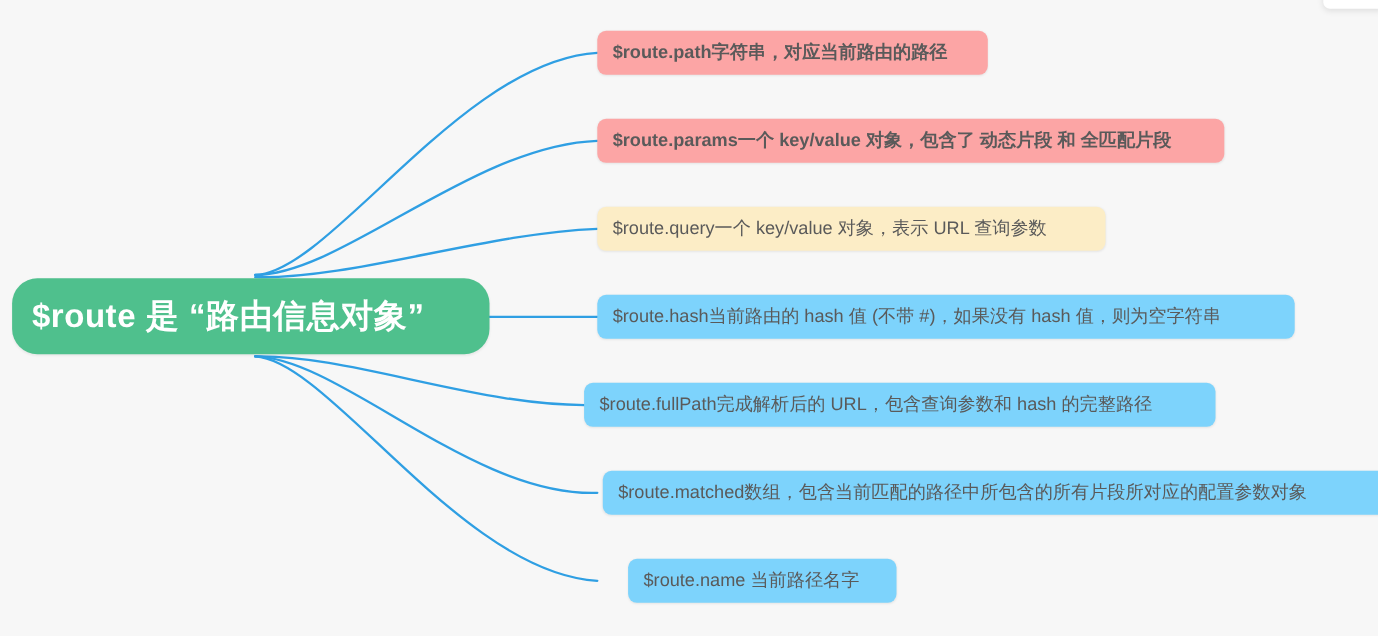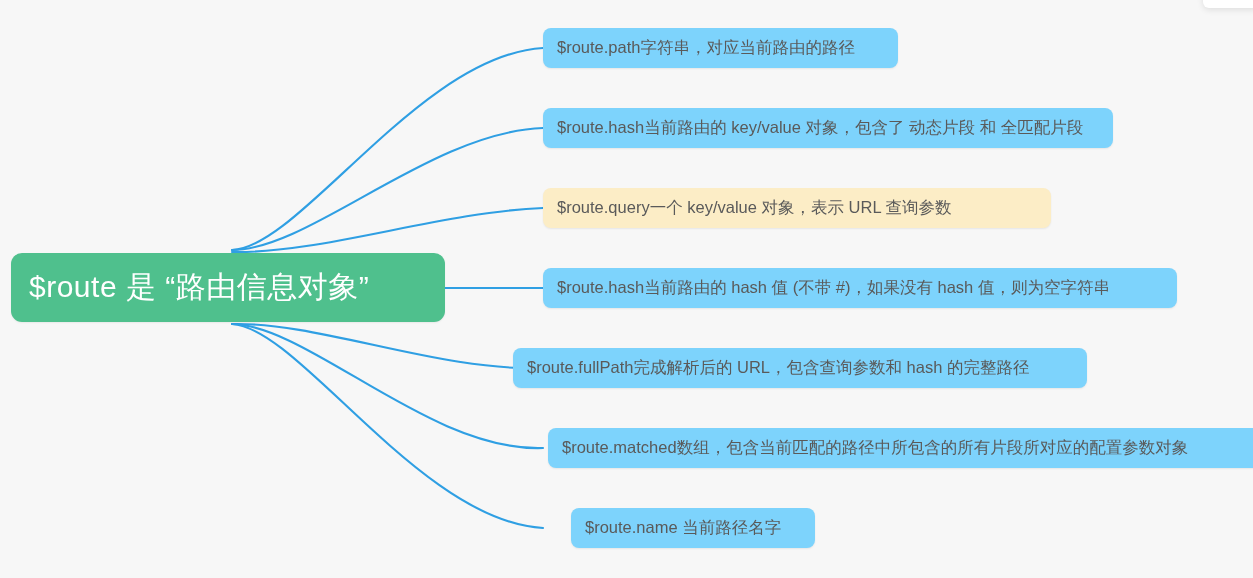--- a/index.html
+++ b/index.html
@@ -30,43 +30,44 @@
     align-items: center;
     border-radius: 8px;
     white-space: nowrap;
   }
   .node-root {
     left: 11px;
     top: 253px;
     width: 434px;
     height: 69px;
     background: #4fc08d;
-    border-radius: 11px;
+    border-radius: 23px;
     color: #ffffff;
     font-size: 30px;
     padding: 0 18px;
     letter-spacing: 0.5px;
     box-shadow: 0 1px 2px rgba(0,0,0,0.06);
+    font-weight: bold;
   }
   .node-child {
     height: 40px;
     padding: 0 14px;
     font-size: 16.5px;
     color: #5a5a5a;
     box-shadow: 0 1px 2px rgba(0,0,0,0.07);
   }
-  .bg-pink   { background: #7dd3fc; }
+  .bg-pink   { background: #fca5a5; font-weight: bold; }
   .bg-yellow { background: #fcedc6; }
   .bg-green  { background: #7dd3fc; }
 
   .n0 { left: 543px; top: 28px;  width: 355px; }
   .n1 { left: 543px; top: 108px; width: 570px; }
-  .n2 { left: 543px; top: 188px; width: 508px; }
+  .n2 { left: 543px; top: 188px; width: 462px; }
   .n3 { left: 543px; top: 268px; width: 634px; }
-  .n4 { left: 513px; top: 348px; width: 574px; }
+  .n4 { left: 531px; top: 348px; width: 574px; }
   .n5 { left: 520px; top: 428px; width: 743px; margin-left: 28px; }
   .n6 { left: 543px; top: 508px; width: 244px; margin-left: 28px; }
 
   .corner-panel {
     position: absolute;
     right: -6px;
     top: -26px;
     width: 56px;
     height: 34px;
     background: #ffffff;
@@ -93,21 +94,21 @@
 
   <div class="node node-root">
     <span>$route 是 “路由信息对象”</span>
   </div>
 
   <div class="node node-child bg-pink n0">
     <span>$route.path字符串，对应当前路由的路径</span>
   </div>
 
   <div class="node node-child bg-pink n1">
-    <span>$route.hash当前路由的 key/value 对象，包含了 动态片段 和 全匹配片段</span>
+    <span>$route.params一个 key/value 对象，包含了 动态片段 和 全匹配片段</span>
   </div>
 
   <div class="node node-child bg-yellow n2">
     <span>$route.query一个 key/value 对象，表示 URL 查询参数</span>
   </div>
 
   <div class="node node-child bg-green n3">
     <span>$route.hash当前路由的 hash 值 (不带 #)，如果没有 hash 值，则为空字符串</span>
   </div>
 

